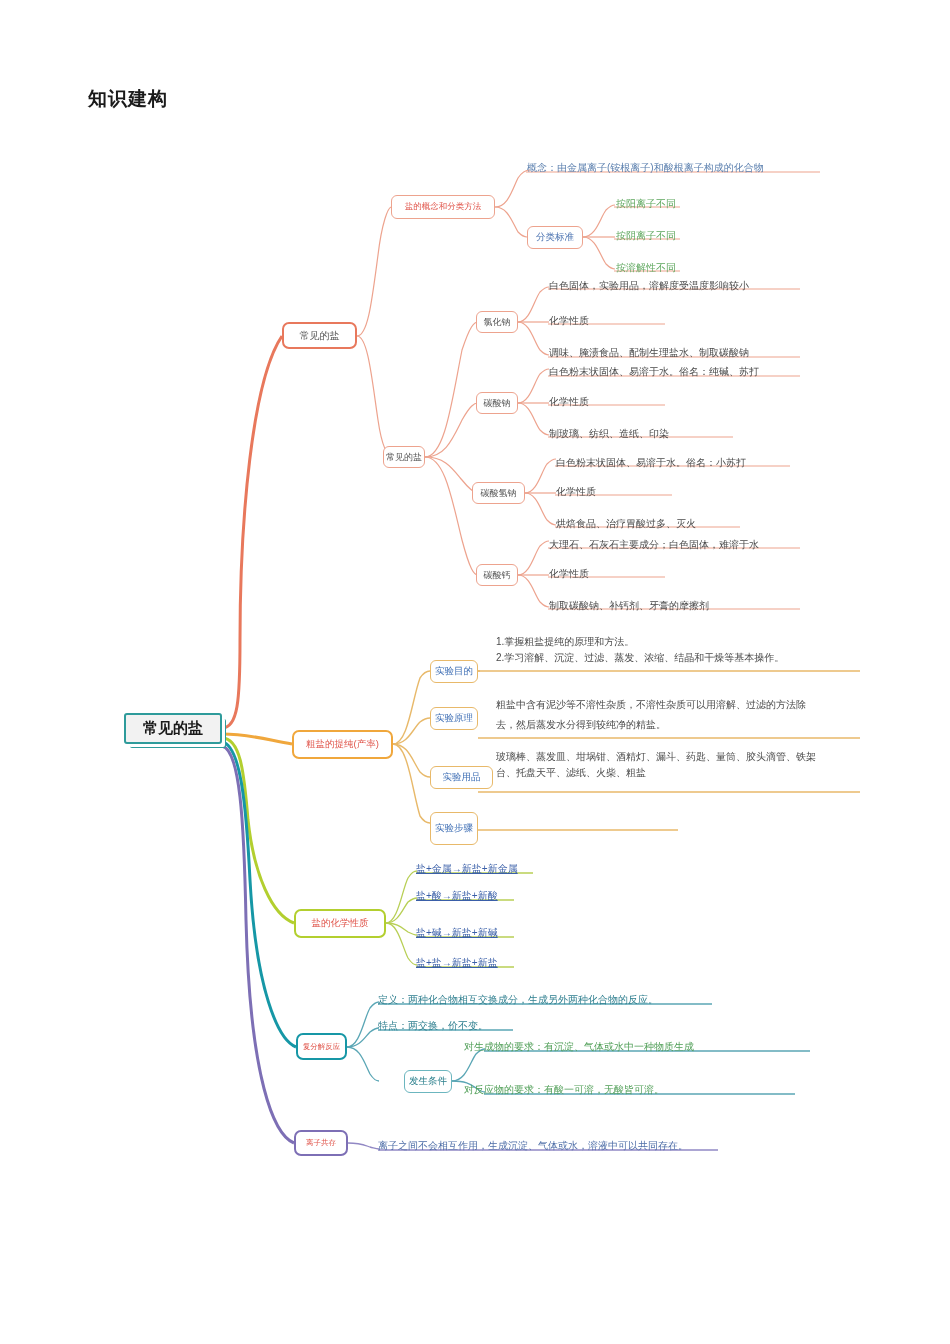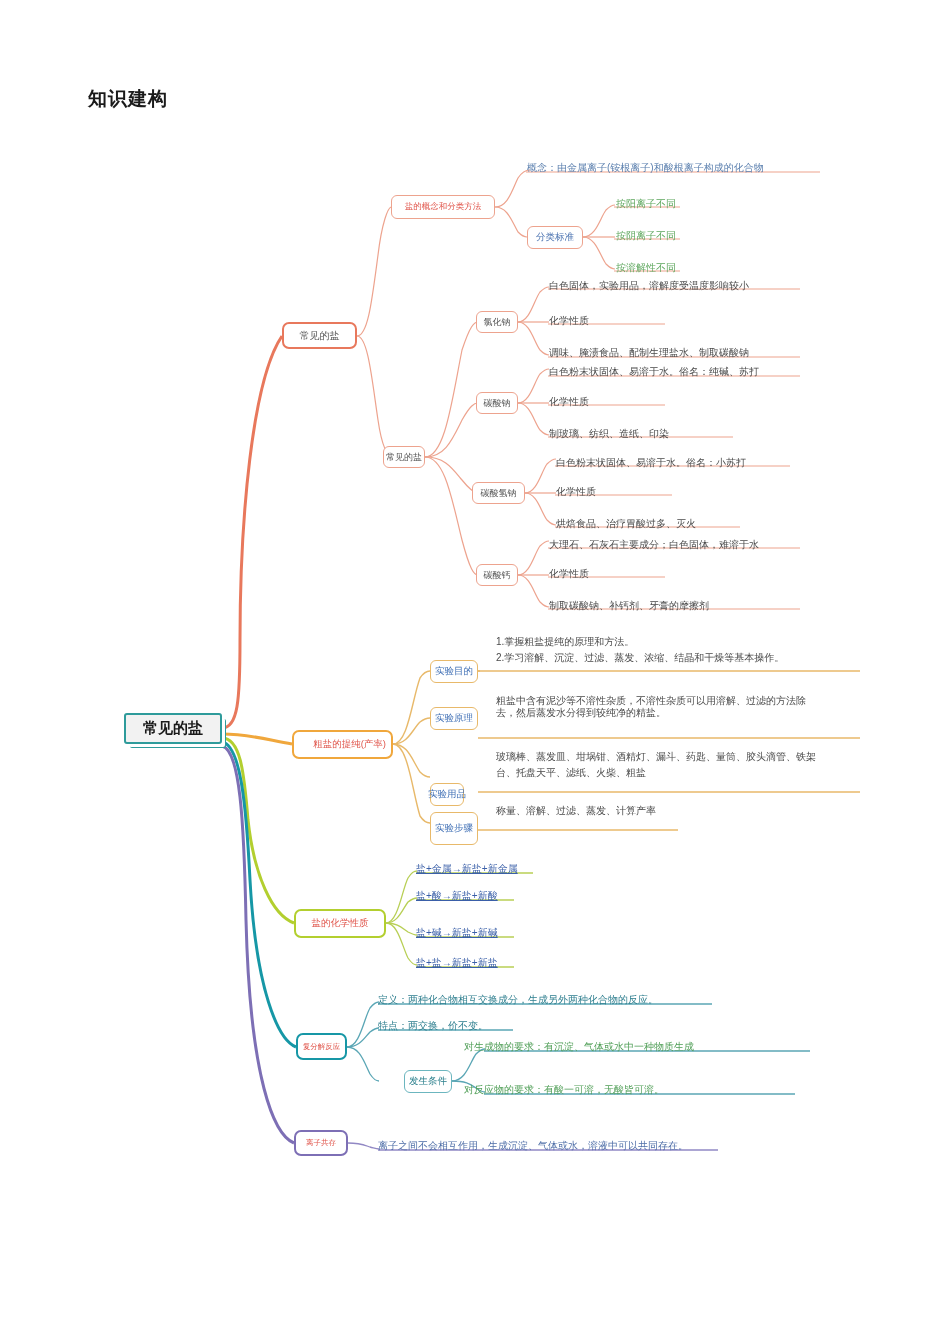--- a/index.html
+++ b/index.html
@@ -60,21 +60,21 @@
   .l1 {
     border-radius: 7px;
     border-width: 2px;
     border-style: solid;
     background: #ffffff;
     font-size: 9.5px;
     color: #e0554b;
     padding: 0 5px;
   }
   .l1.orange  { border-color: #e8785c; }
-  .l1.amber   { border-color: #f0a73c; justify-content: flex-end; }
+  .l1.amber   { border-color: #f0a73c; }
   .l1.lime    { border-color: #b3cf2f; }
   .l1.teal    { border-color: #1697a6; border-width: 2.5px; }
   .l1.purple  { border-color: #7d6fb5; border-width: 2.5px; }
 
   
   .l2 {
     border-radius: 6px;
     border: 1px solid;
     background: #ffffff;
     font-size: 10px;
@@ -274,33 +274,32 @@
 
   <div class="node l2 tan-blue" style="left:430px; top:660px; width:48px; height:23px;">
     <span style="font-size:9.5px;">实验目的</span>
   </div>
   <div class="leaf gray" style="left:496px; top:634px; width:360px; line-height:16px;">1.掌握粗盐提纯的原理和方法。
 2.学习溶解、沉淀、过滤、蒸发、浓缩、结晶和干燥等基本操作。</div>
 
   <div class="node l2 tan-blue" style="left:430px; top:707px; width:48px; height:23px;">
     <span style="font-size:9.5px;">实验原理</span>
   </div>
-  <div class="leaf gray" style="left:496px; top:695px; width:360px; line-height:12px;">粗盐中含有泥沙等不溶性杂质，不溶性杂质可以用溶解、过滤的方法除
+  <div class="leaf gray" style="left:496px; top:695px; width:360px; line-height:20px;">粗盐中含有泥沙等不溶性杂质，不溶性杂质可以用溶解、过滤的方法除
 去，然后蒸发水分得到较纯净的精盐。</div>
 
-  <div class="node l2 tan-blue" style="left:430px; top:766px; width:34px; height:23px;margin-top:17px;">
+  <div class="node l2 tan-blue" style="left:430px; top:766px; width:63px; height:23px;">
     <span style="font-size:9.5px;">实验用品</span>
   </div>
   <div class="leaf gray" style="left:496px; top:749px; width:360px; line-height:16px;">玻璃棒、蒸发皿、坩埚钳、酒精灯、漏斗、药匙、量筒、胶头滴管、铁架
 台、托盘天平、滤纸、火柴、粗盐</div>
 
   <div class="node l2 tan-blue" style="left:430px; top:812px; width:48px; height:33px;">
     <span style="font-size:9.5px;">实验步骤</span>
   </div>
-  <div class="leaf gray" style="left:496px; top:803px; width:360px;">称量、溶解、过滤、蒸发、计算产率</div>
 
   <div class="leaf navy" style="left:416px; top:861px;">盐+金属→新盐+新金属</div>
   <div class="leaf navy" style="left:416px; top:888px;">盐+酸→新盐+新酸</div>
   <div class="leaf navy" style="left:416px; top:925px;">盐+碱→新盐+新碱</div>
   <div class="leaf navy" style="left:416px; top:955px;">盐+盐→新盐+新盐</div>
 
   <div class="leaf teal" style="left:378px; top:992px;">定义：两种化合物相互交换成分，生成另外两种化合物的反应。</div>
   <div class="leaf teal" style="left:378px; top:1018px;">特点：两交换，价不变。</div>
 
   <div class="node l2 tealtxt" style="left:404px; top:1070px; width:48px; height:23px;">

